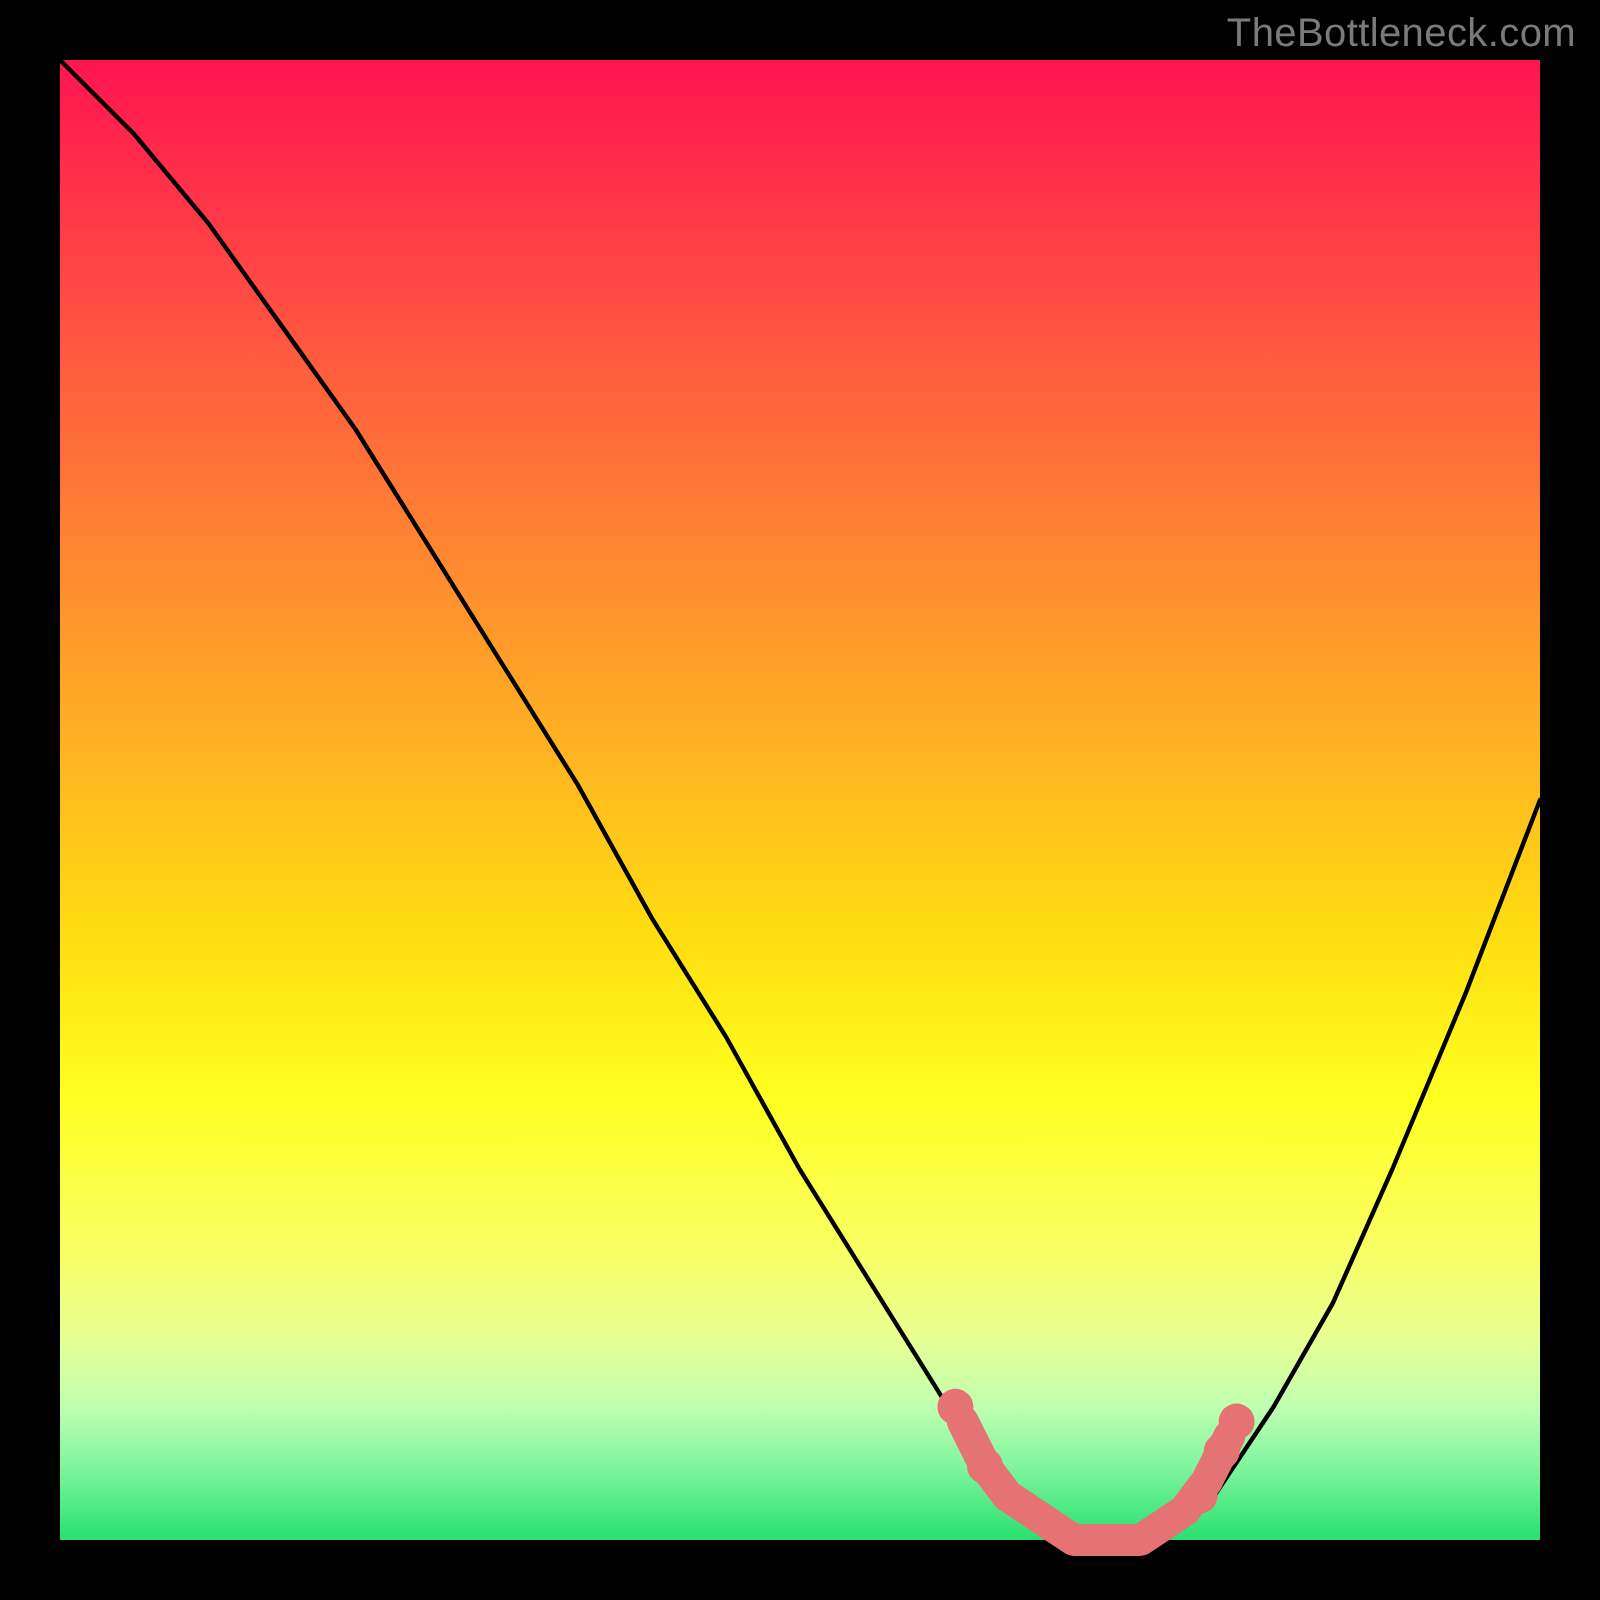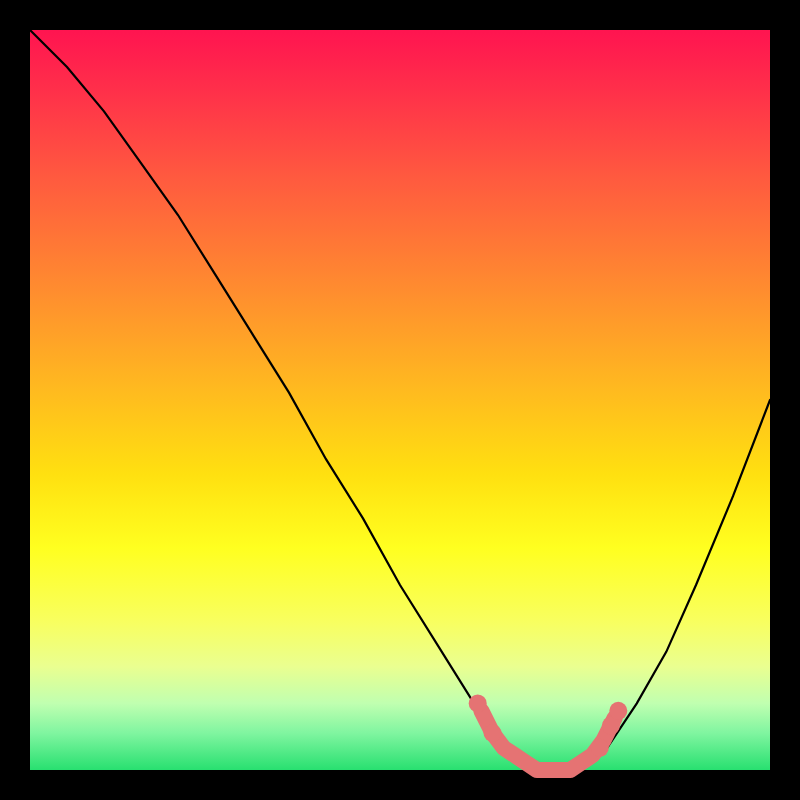--- a/index.html
+++ b/index.html
@@ -69,13 +69,14 @@
     <path id="highlight-band" fill="none" stroke="#e57373" stroke-width="16" stroke-linecap="round" stroke-linejoin="round" d="M451.4 680.8 L462.5 703.0 L473.6 717.8 L484.7 725.2 L495.8 732.6 L506.9 740.0 L518.0 740.0 L529.1 740.0 L540.2 740.0 L551.3 732.6 L562.4 725.2 L573.5 710.4 L584.6 688.2"></path>
     <g id="highlight-dots">
         <circle cx="447.7" cy="673.4" r="9" fill="#e57373"></circle>
         <circle cx="462.5" cy="703.0" r="9" fill="#e57373"></circle>
         <circle cx="569.8" cy="717.8" r="9" fill="#e57373"></circle>
         <circle cx="580.9" cy="695.6" r="9" fill="#e57373"></circle>
         <circle cx="588.3" cy="680.8" r="9" fill="#e57373"></circle>
       </g>
   </svg>
 
+  <div class="watermark">TheBottleneck.com</div>
 </div>
 
 </body></html>

